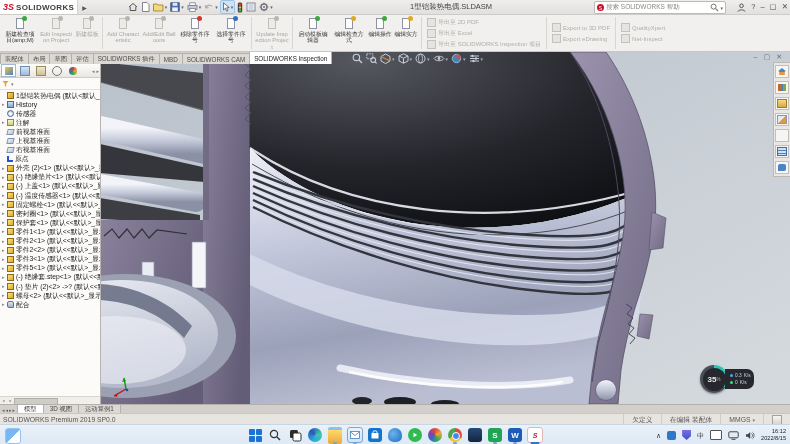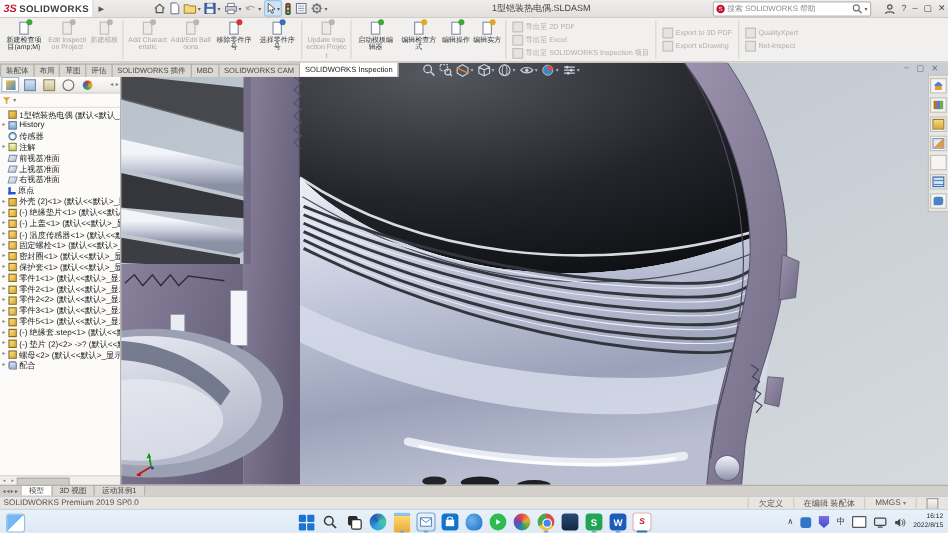--- a/index.html
+++ b/index.html
@@ -607,20 +607,40 @@
         <span class="tpg ball"></span>
       </span>
     <span class="tpbtn">
         <span class="tpg props"></span>
       </span>
     <span class="tpbtn">
         <span class="tpg forum"></span>
       </span>
   </div>
 
+  <div class="perf">
+    <div class="perf-ring">
+      <div class="perf-inner">
+        <span>35</span>
+          <span class="perf-unit">%</span>
+      </div>
+    </div>
+    <div class="perf-side">
+      <div class="prow">
+          <span class="pdot up"></span>
+          <span>0.3</span>
+          <span>K/s</span>
+        </div>
+      <div class="prow">
+          <span class="pdot down"></span>
+          <span>0</span>
+          <span>K/s</span>
+        </div>
+    </div>
+  </div>
 </div>
 
 <div class="abs tabstrip">
   <span class="tab">装配体</span>
   <span class="tab">布局</span>
   <span class="tab">草图</span>
   <span class="tab">评估</span>
   <span class="tab">SOLIDWORKS 插件</span>
   <span class="tab">MBD</span>
   <span class="tab">SOLIDWORKS CAM</span>

